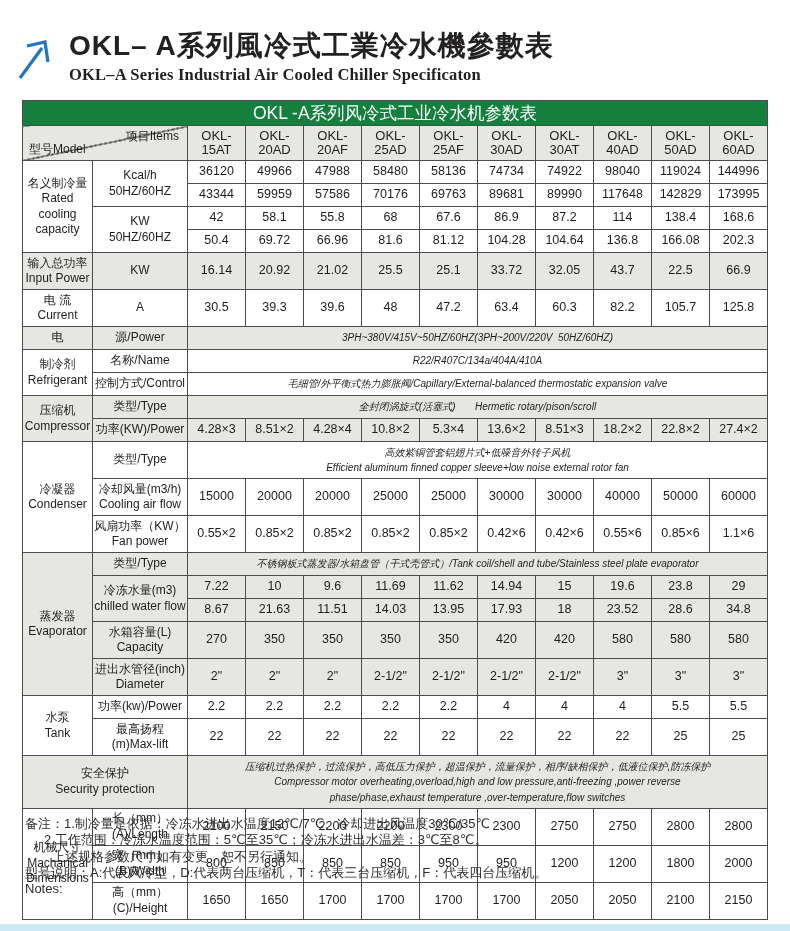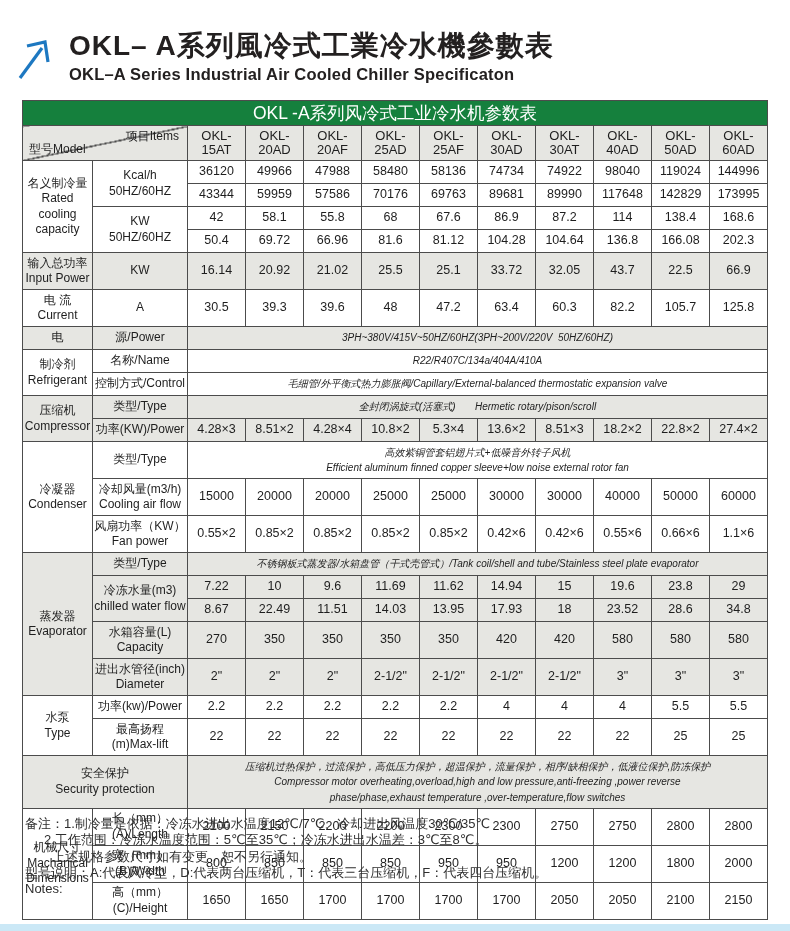--- a/index.html
+++ b/index.html
@@ -6,21 +6,21 @@
   body{
     width:790px;height:931px;background:#ffffff;position:relative;
     font-family:"Liberation Sans","DejaVu Sans",sans-serif;color:#1e1e1e;
   }
   .sheet{position:absolute;inset:0;overflow:hidden;}
 
   
   .doc-header{position:absolute;top:30px;left:14px;display:flex;gap:9px;align-items:flex-start;}
   .arrow-icon{width:46px;height:48px;margin-top:5px;flex:0 0 auto;}
   .title-zh{font-size:28px;font-weight:bold;color:#232020;letter-spacing:1px;line-height:32px;}
-  .title-en{font-size:16.5px;font-weight:bold;color:#232020;margin-top:3px;letter-spacing:0.2px;}
+  .title-en{font-size:16.5px;font-weight:bold;color:#232020;margin-top:3px;letter-spacing:0.2px;font-family:Liberation Serif, serif;}
 
   
   .table-wrap{position:absolute;top:100px;left:22px;width:746px;}
   .caption{
     box-sizing:border-box;width:100%;height:25px;background:#15803d;
     border:1px solid #4c4c4c;border-bottom:none;
     color:#ffffff;font-size:17.5px;font-weight:500;text-align:center;line-height:24px;
   }
   table.spec{border-collapse:collapse;table-layout:fixed;width:100%;}
   .spec td{
@@ -259,21 +259,21 @@
             <td class="item">风扇功率（KW）
 Fan power</td>
             <td class="data">0.55×2</td>
             <td class="data">0.85×2</td>
             <td class="data">0.85×2</td>
             <td class="data">0.85×2</td>
             <td class="data">0.85×2</td>
             <td class="data">0.42×6</td>
             <td class="data">0.42×6</td>
             <td class="data">0.55×6</td>
-            <td class="data">0.66×6</td>
+            <td class="data">0.85×6</td>
             <td class="data">1.1×6</td>
           </tr>
           <tr class="shade">
             <td rowspan="5" class="cat">蒸发器
 Evaporator</td>
             <td class="item">类型/Type</td>
             <td colspan="10" class="span">不锈钢板式蒸发器/水箱盘管（干式壳管式）/Tank coil/shell and tube/Stainless steel plate evaporator</td>
           </tr>
           <tr class="shade">
             <td rowspan="2" class="item">冷冻水量(m3)
@@ -284,21 +284,21 @@
             <td class="data">11.69</td>
             <td class="data">11.62</td>
             <td class="data">14.94</td>
             <td class="data">15</td>
             <td class="data">19.6</td>
             <td class="data">23.8</td>
             <td class="data">29</td>
           </tr>
           <tr class="shade">
             <td class="data">8.67</td>
-            <td class="data">22.49</td>
+            <td class="data">21.63</td>
             <td class="data">11.51</td>
             <td class="data">14.03</td>
             <td class="data">13.95</td>
             <td class="data">17.93</td>
             <td class="data">18</td>
             <td class="data">23.52</td>
             <td class="data">28.6</td>
             <td class="data">34.8</td>
           </tr>
           <tr class="shade">
@@ -324,21 +324,21 @@
             <td class="data">2-1/2"</td>
             <td class="data">2-1/2"</td>
             <td class="data">2-1/2"</td>
             <td class="data">2-1/2"</td>
             <td class="data">3"</td>
             <td class="data">3"</td>
             <td class="data">3"</td>
           </tr>
           <tr>
             <td rowspan="2" class="cat">水泵
-Type</td>
+Tank</td>
             <td class="item">功率(kw)/Power</td>
             <td class="data">2.2</td>
             <td class="data">2.2</td>
             <td class="data">2.2</td>
             <td class="data">2.2</td>
             <td class="data">2.2</td>
             <td class="data">4</td>
             <td class="data">4</td>
             <td class="data">4</td>
             <td class="data">5.5</td>

